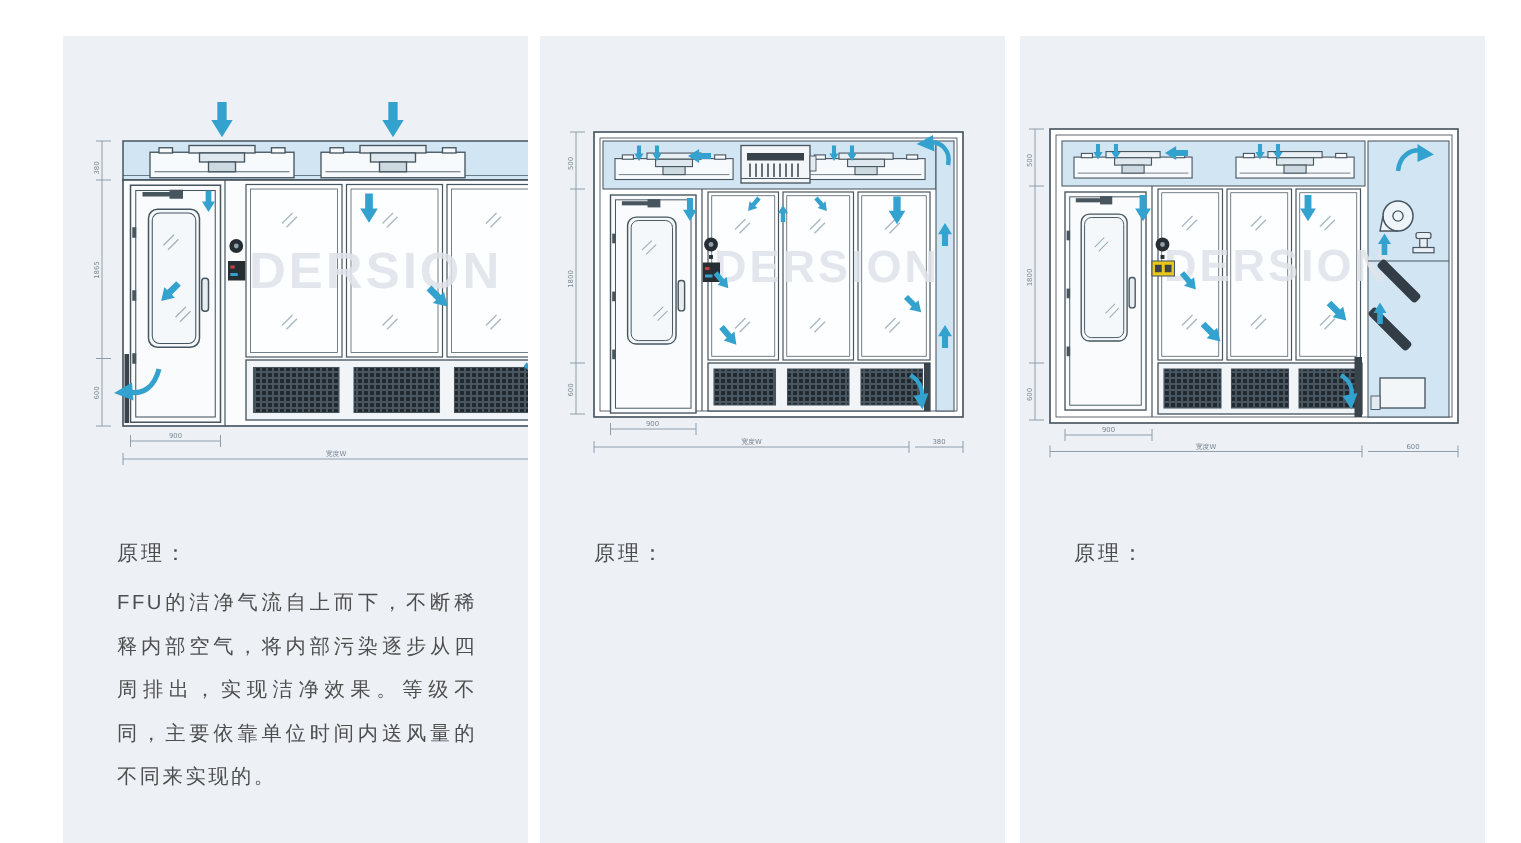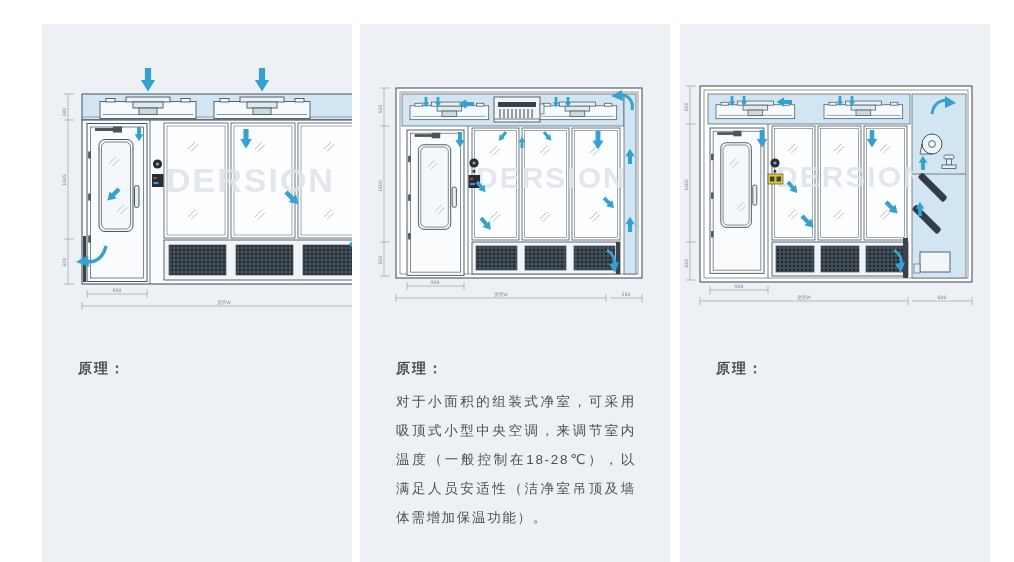--- a/index.html
+++ b/index.html
@@ -10,21 +10,21 @@
   .card{
     position:absolute;top:24px;width:310px;height:554px;
     background:#edf1f6;
   }
   #card1{left:42px;}
   #card2{left:360px;}
   #card3{left:680px;}
   .diagram{display:block;width:310px;height:300px;}
   .desc{padding:36px 34px 0 36px;color:#4e4e4e;}
   .desc h3{
-    font-size:14px;font-weight:700;letter-spacing:2px;margin:0 0 9px 0;color:#4a4a4a;
+    font-size:14px;font-weight:400;letter-spacing:2px;margin:0 0 9px 0;color:#4a4a4a;
   }
   .desc p{
     font-size:13.5px;line-height:29px;letter-spacing:1.7px;margin:0;
     text-align:justify;text-justify:inter-ideograph;color:#4e4e4e;
   }
   svg text.dim{fill:#7c8894;font-size:4.6px;font-family:"DejaVu Sans",sans-serif;}
   svg text.wm{
     fill:#dfe4ea;font-weight:bold;letter-spacing:2px;opacity:.85;
     font-family:"Liberation Sans","DejaVu Sans",sans-serif;
   }
@@ -155,20 +155,21 @@
       <line x1="40" y1="282" x2="324" y2="282"></line>
         <line x1="40" y1="278" x2="40" y2="286"></line>
         <line x1="324" y1="278" x2="324" y2="286"></line>
     </g>
     <text class="dim" x="75" y="268" text-anchor="middle">900</text>
     <text class="dim" x="182" y="280" text-anchor="middle">宽度W</text>
   </svg>
 
   <div class="desc">
     <h3>原理：</h3>
+    <p>FFU的洁净气流自上而下，不断稀释内部空气，将内部污染逐步从四周排出，实现洁净效果。等级不同，主要依靠单位时间内送风量的不同来实现的。</p>
   </div>
 </section>
 
 <section class="card" id="card2">
   <svg class="diagram" viewBox="0 0 310 300">
 
     <g stroke="#8794a0" stroke-width="0.6">
       <line x1="24" y1="64" x2="24" y2="252"></line>
       <line x1="20" y1="64" x2="30" y2="64"></line>
         <line x1="20" y1="102" x2="30" y2="102"></line>
@@ -281,21 +282,20 @@
       <line x1="250" y1="274" x2="282" y2="274"></line>
         <line x1="282" y1="270" x2="282" y2="278"></line>
     </g>
     <text class="dim" x="75" y="260" text-anchor="middle">900</text>
     <text class="dim" x="141" y="272" text-anchor="middle">宽度W</text>
     <text class="dim" x="266" y="272" text-anchor="middle">380</text>
   </svg>
 
   <div class="desc">
     <h3>原理：</h3>
-    <p>对于小面积的组装式净室，可采用吸顶式小型中央空调，来调节室内温度（一般控制在18-28℃），以满足人员安适性（洁净室吊顶及墙体需增加保温功能）。</p>
   </div>
 </section>
 
 <section class="card" id="card3">
   <svg class="diagram" viewBox="0 0 310 300">
 
     <g stroke="#8794a0" stroke-width="0.6">
       <line x1="10" y1="62" x2="10" y2="256"></line>
       <line x1="6" y1="62" x2="16" y2="62"></line>
         <line x1="6" y1="100" x2="16" y2="100"></line>

